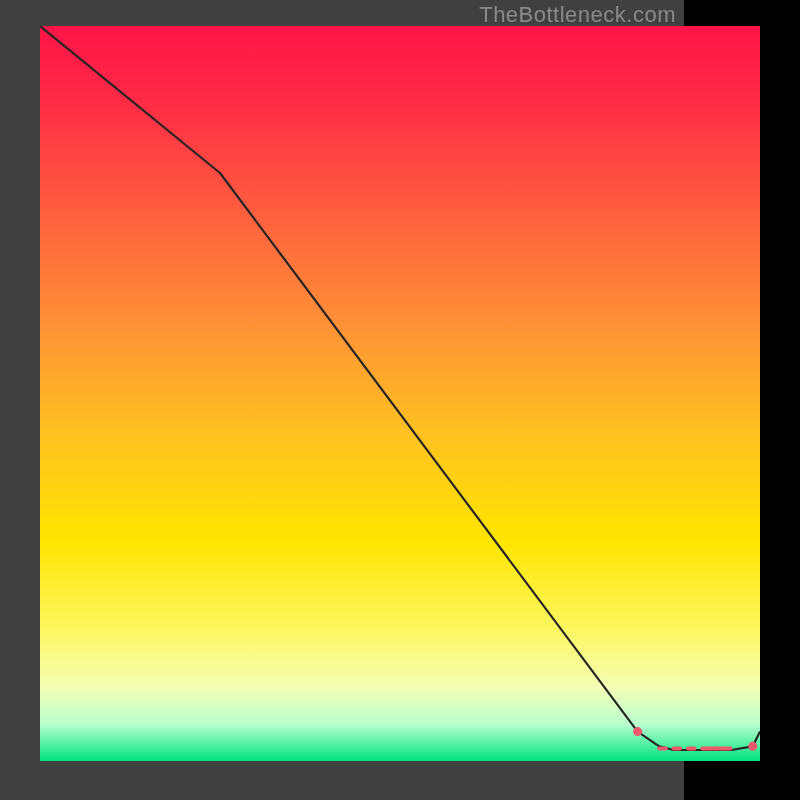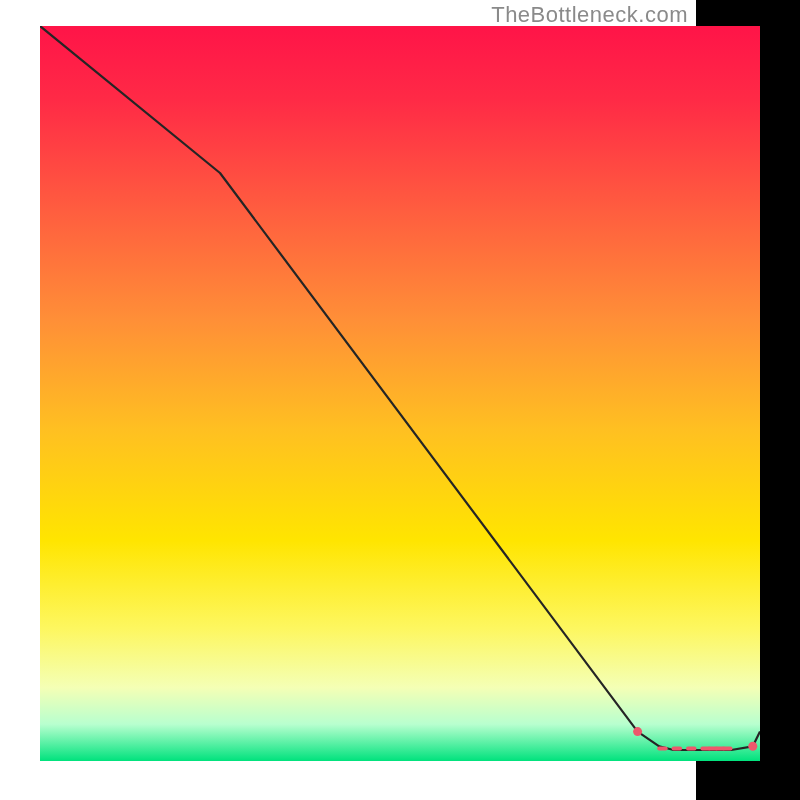--- a/index.html
+++ b/index.html
@@ -8,22 +8,21 @@
     width: 800px;
     height: 800px;
     background: #000;
     font-family: Arial, Helvetica, sans-serif;
     overflow: hidden;
   }
   .frame {
     position: relative;
     width: 684px;
     height: 800px;
-    background: #ffffff;
-    padding-left: 12px;
+    background: #404040;
   }
   .attribution {
     position: absolute;
     top: 2px;
     right: 8px;
     color: #8a8a8a;
     font-size: 22px;
     letter-spacing: 0.5px;
   }
   .plot-wrap {

